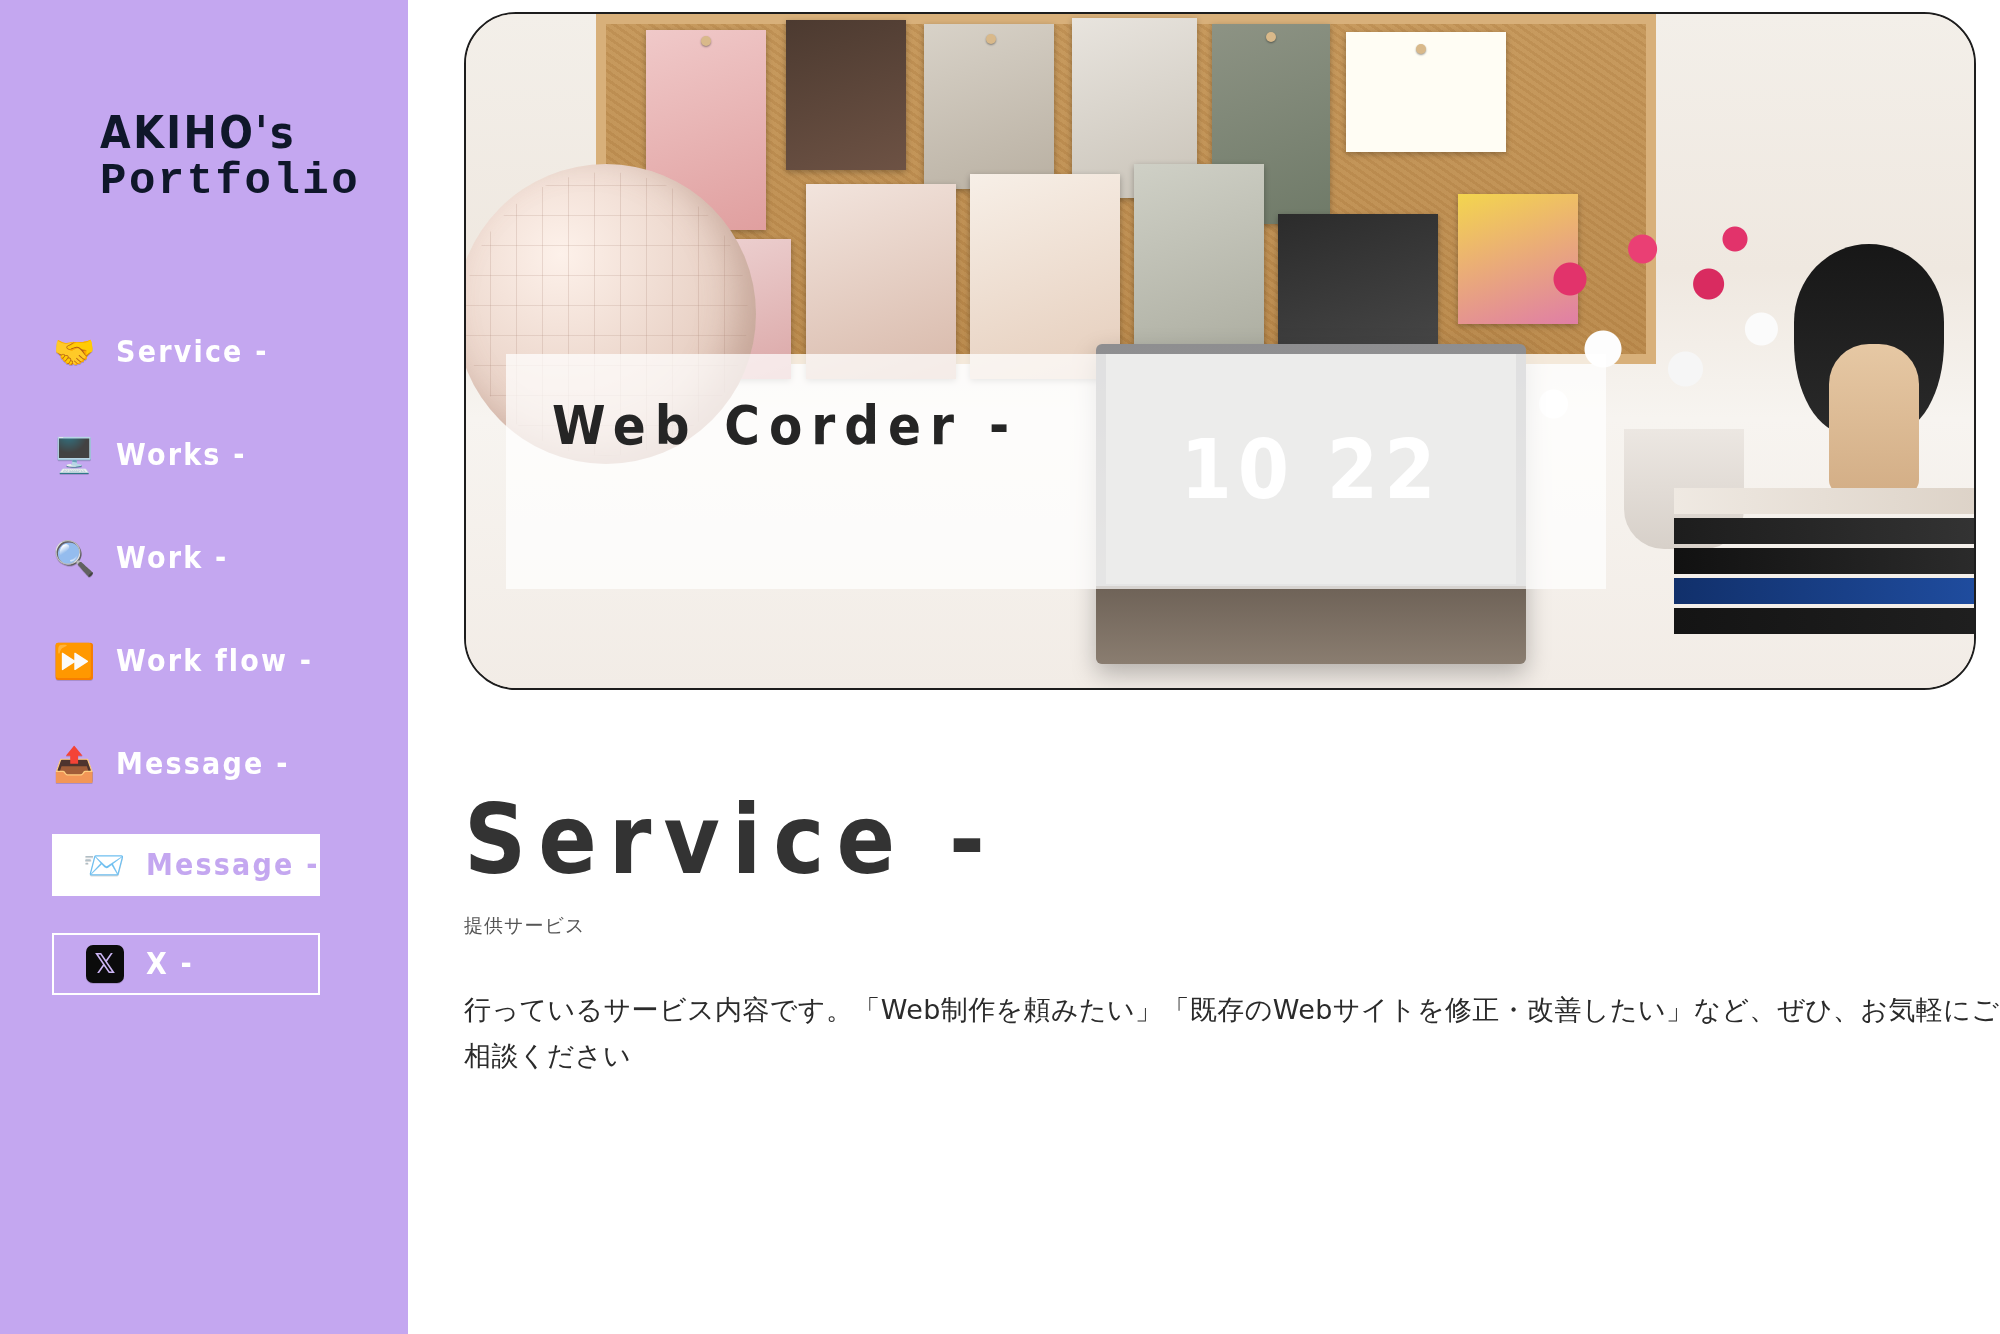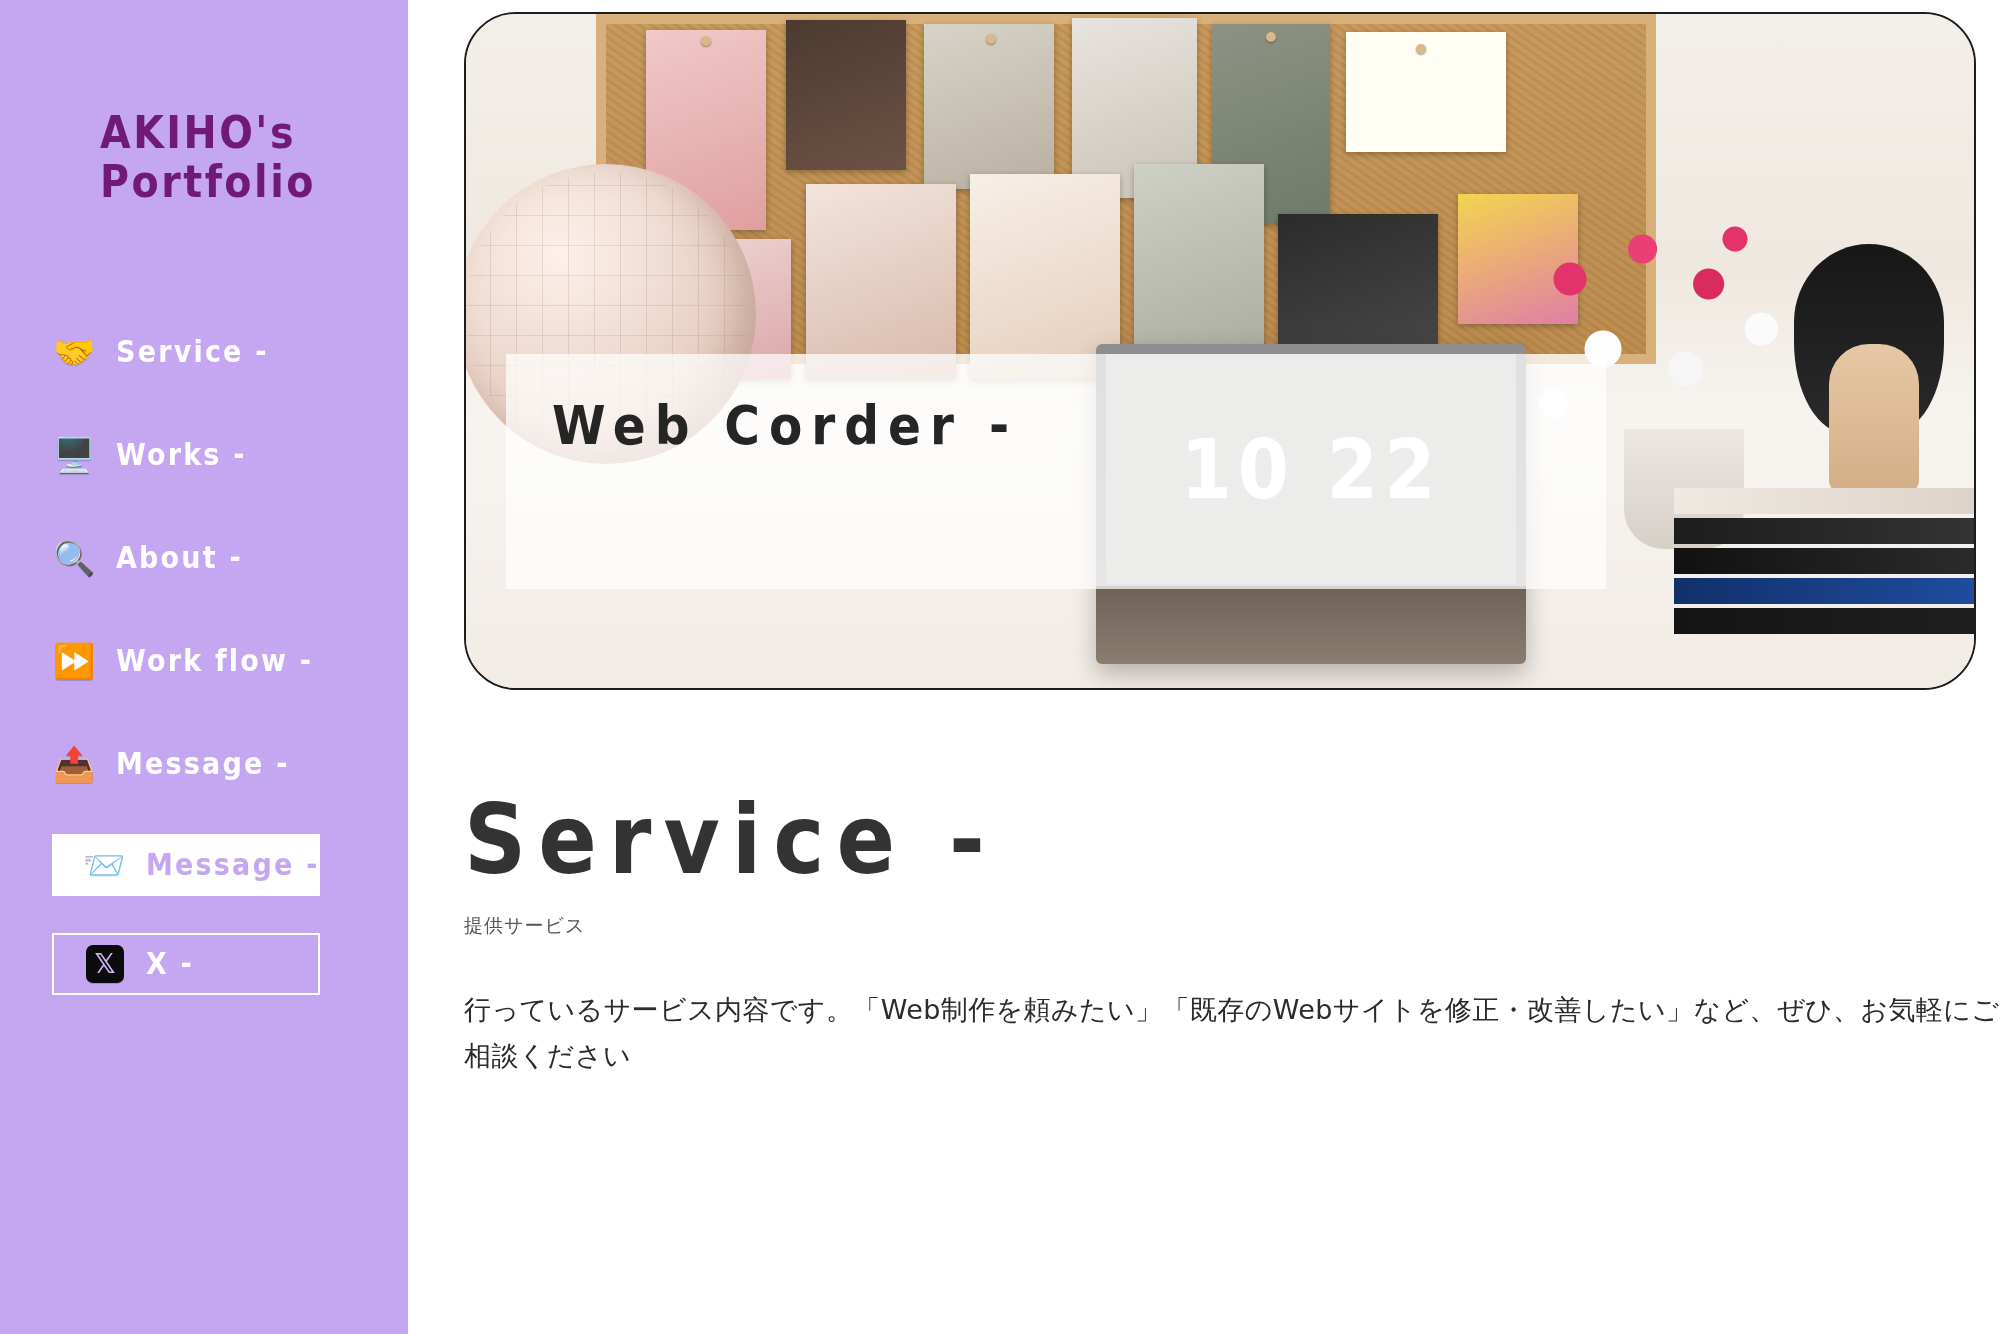--- a/index.html
+++ b/index.html
@@ -13,28 +13,28 @@
 
   
   .sidebar {
     width:408px; height:1334px;
     background:#c4a7f0;
     flex:0 0 408px;
     position:relative;
   }
   .brand {
     padding:108px 8px 0 100px;
-    color:#701a75;
+    color:#0f172a;
     font-family:"DejaVu Sans Condensed","Liberation Sans Narrow","Liberation Sans", sans-serif;
     font-weight:bold;
     font-size:44px;
     line-height:1.12;
     letter-spacing:2.5px;
   }
-  .brand .l2 { display:block; }
+  .brand .l2 { display:block;font-family:Liberation Mono, monospace; }
 
   .nav { margin-top:112px; }
   .nav-item {
     display:flex;
     align-items:center;
     height:66px;
     margin:0 0 37px 0;
     padding-left:52px;
     position:relative;
   }
@@ -263,21 +263,21 @@
         <span class="lbl">Service -</span>
       </div>
 
       <div class="nav-item">
         <span class="ico">🖥️</span>
         <span class="lbl">Works -</span>
       </div>
 
       <div class="nav-item">
         <span class="ico">🔍</span>
-        <span class="lbl">About -</span>
+        <span class="lbl">Work -</span>
       </div>
 
       <div class="nav-item">
         <span class="ico">⏩</span>
         <span class="lbl">Work flow -</span>
       </div>
 
       <div class="nav-item">
         <span class="ico">📤</span>
         <span class="lbl">Message -</span>

